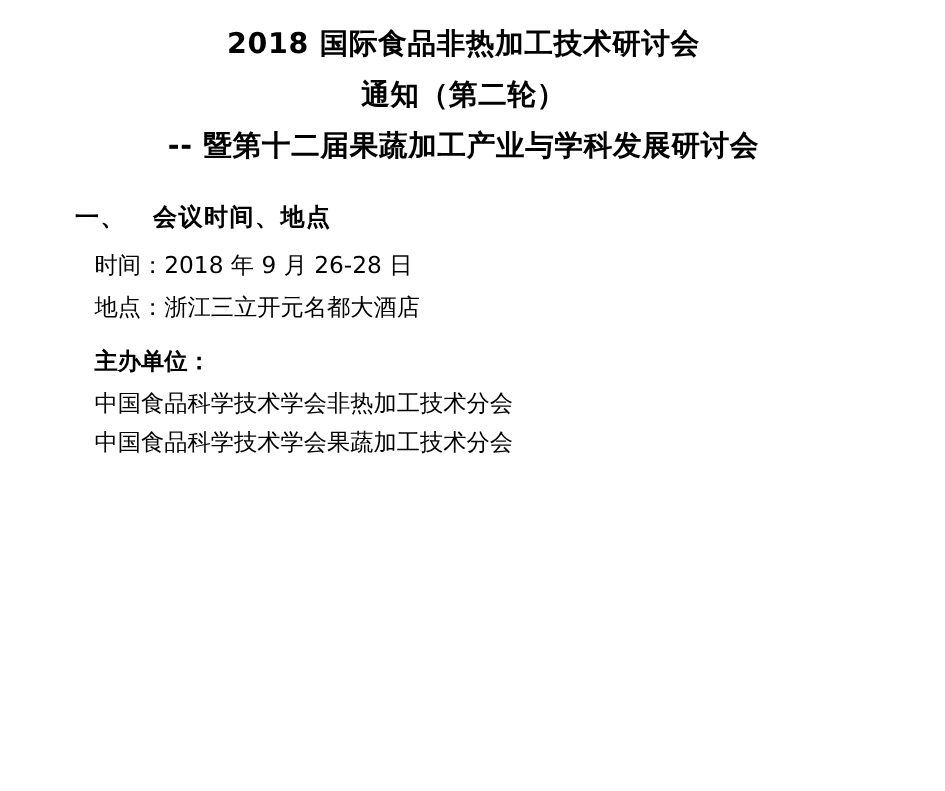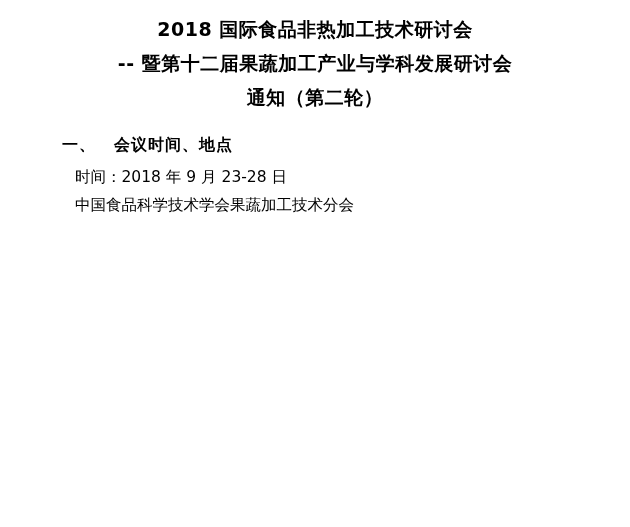--- a/index.html
+++ b/index.html
@@ -12,21 +12,21 @@
     background: #ffffff;
     font-family: "DejaVu Sans", "Liberation Sans", sans-serif;
     color: #000000;
     overflow: hidden;
   }
   .page {
     position: relative;
     width: 630px;
     height: 514px;
     box-sizing: border-box;
-    padding: 8px 30px 0 30px;
+    padding: 8px 30px 0 18px;
   }
   .title-block {
     text-align: center;
     margin-top: 4px;
   }
   .title-line {
     font-weight: bold;
     font-size: 19px;
     line-height: 34px;
     letter-spacing: 0.5px;
@@ -83,27 +83,30 @@
     padding-left: 45px;
   }
 </style>
 </head>
 <body>
 
 <div class="page">
 
   <div class="title-block">
     <div class="title-line">2018 国际食品非热加工技术研讨会</div>
+    <div class="title-line third">通知（第二轮）</div>
     <div class="title-line second">-- 暨第十二届果蔬加工产业与学科发展研讨会</div>
-    <div class="title-line third">通知（第二轮）</div>
   </div>
 
   <div class="body-block">
 
     <div class="section-heading">
       <span class="num">一、</span><span>会议时间、地点</span>
     </div>
-    <p class="indent-line">时间：2018 年 9 月 23-28 日</p>
+    <p class="indent-line">时间：2018 年 9 月 26-28 日</p>
+    <p class="indent-line">地点：浙江三立开元名都大酒店</p>
 
+    <p class="sub-heading">主办单位：</p>
+    <p class="org-line">中国食品科学技术学会非热加工技术分会</p>
     <p class="org-line">中国食品科学技术学会果蔬加工技术分会</p>
   </div>
 
 </div>
 
 </body></html>

